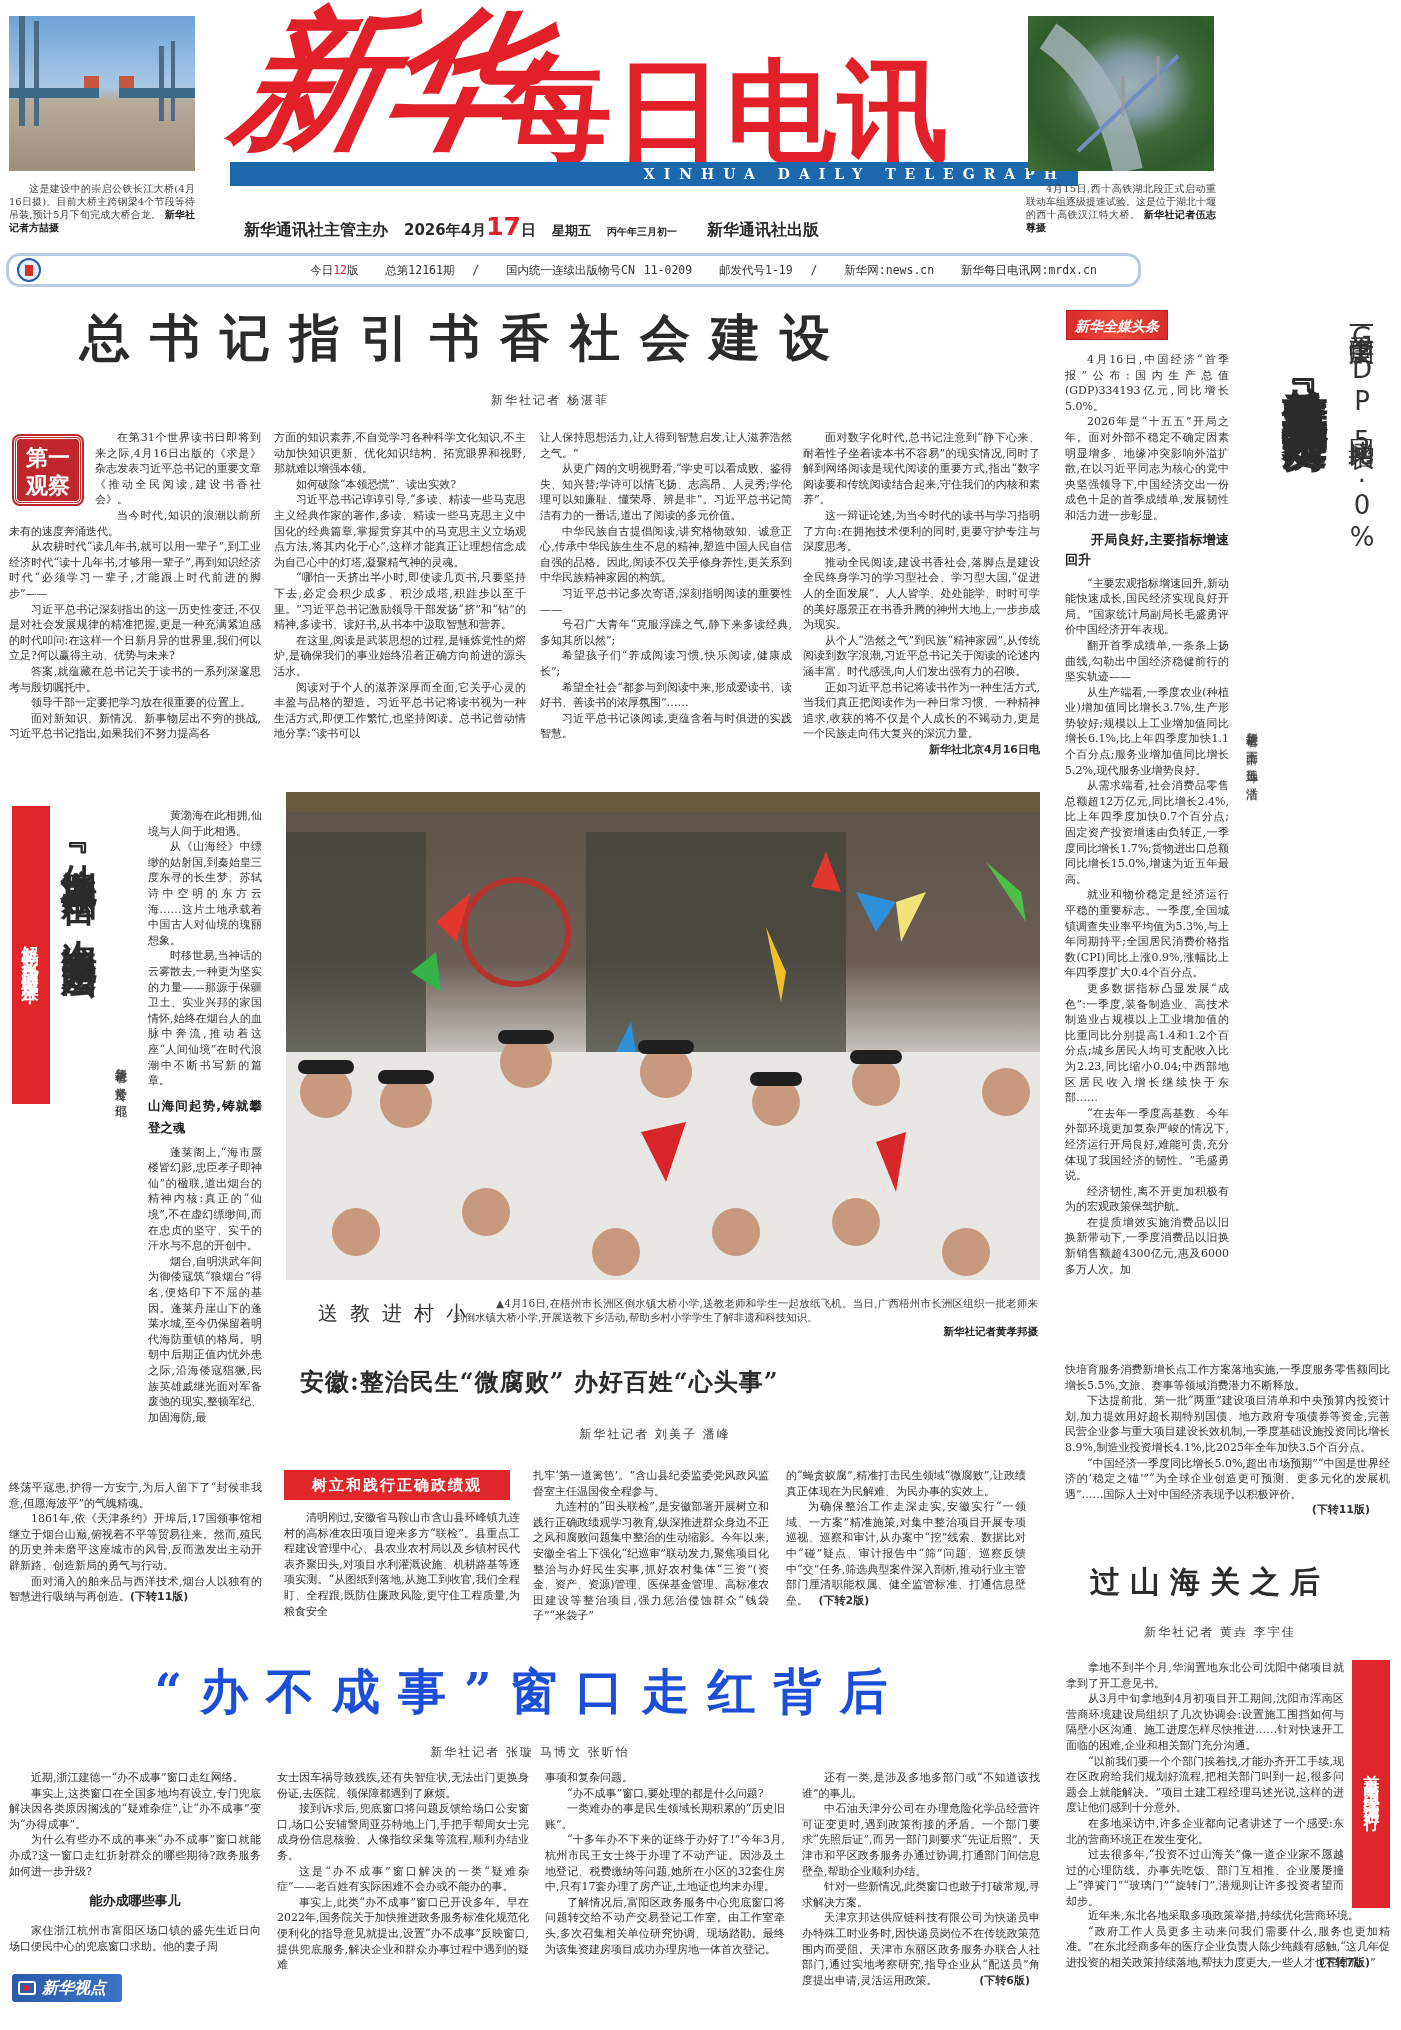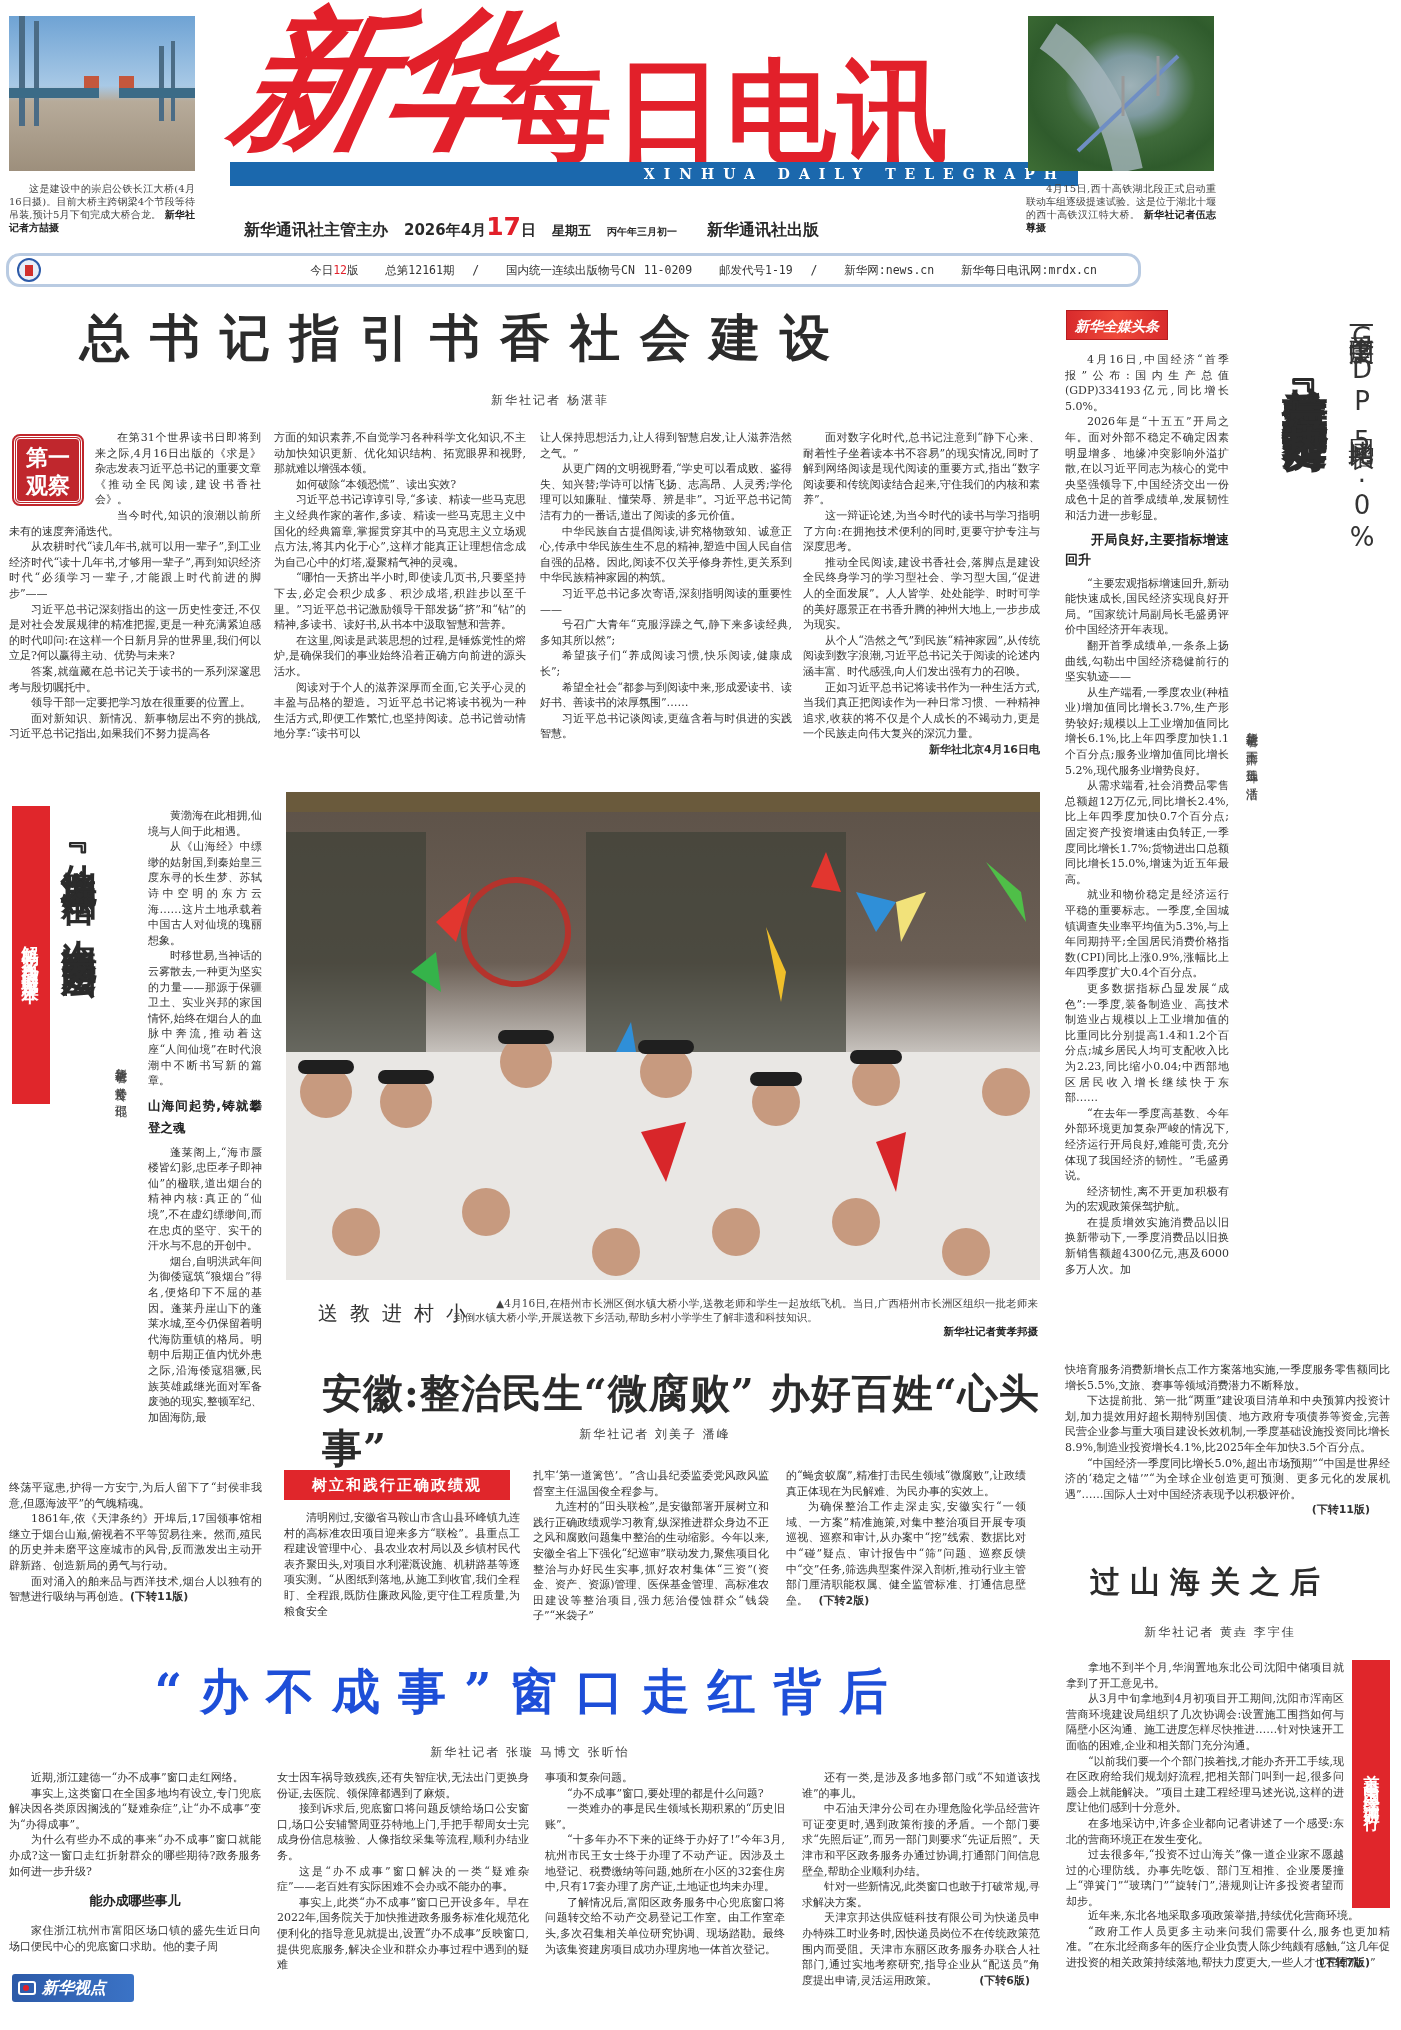--- a/index.html
+++ b/index.html
@@ -221,21 +221,21 @@
     <polygon points="590,350 620,340 610,400" fill="#d8262a"></polygon>
   </svg>
 </div>
 
 <div class="abs" style="left:318px;top:1300px;font-size:20px;letter-spacing:12px;color:#333;">送教进村小</div>
 <div class="abs caption" style="left:454px;top:1296px;width:584px;">
   <span style="padding-left:4em;">▲4月16日,在梧州市长洲区倒水镇大桥小学,送教老师和学生一起放纸飞机。当日,广西梧州市长洲区组织一批老师来到倒水镇大桥小学,开展送教下乡活动,帮助乡村小学学生了解非遗和科技知识。</span>
   <div style="text-align:right;"><span class="credit">新华社记者黄孝邦摄</span></div>
 </div>
 
-<h2 class="abs" style="left:300px;top:1366px;width:740px;font-size:40px;font-weight:bold;color:#2b2b2b;letter-spacing:1px;margin-left:22px;">安徽:整治民生“微腐败” 办好百姓“心头事”</h2>
+<h2 class="abs" style="left:300px;top:1366px;width:740px;font-size:24px;font-weight:bold;color:#2b2b2b;letter-spacing:1px;">安徽:整治民生“微腐败” 办好百姓“心头事”</h2>
 <div class="abs byline" style="left:540px;top:1426px;width:230px;">新华社记者  刘美子  潘峰</div>
 
 <div class="abs redtag" style="left:284px;top:1470px;width:226px;height:30px;line-height:30px;text-align:center;font-size:15px;letter-spacing:2px;">树立和践行正确政绩观</div>
 <div class="abs body-text" style="left:284px;top:1510px;width:236px;">
   <p>清明刚过,安徽省马鞍山市含山县环峰镇九连村的高标准农田项目迎来多方“联检”。县重点工程建设管理中心、县农业农村局以及乡镇村民代表齐聚田头,对项目水利灌溉设施、机耕路基等逐项实测。“从图纸到落地,从施工到收官,我们全程盯、全程跟,既防住廉政风险,更守住工程质量,为粮食安全</p>
 </div>
 <div class="abs body-text" style="left:533px;top:1468px;width:236px;">
   <p class="noind">扎牢‘第一道篱笆’。”含山县纪委监委党风政风监督室主任温国俊全程参与。</p>
   <p>九连村的“田头联检”,是安徽部署开展树立和践行正确政绩观学习教育,纵深推进群众身边不正之风和腐败问题集中整治的生动缩影。今年以来,安徽全省上下强化“纪巡审”联动发力,聚焦项目化整治与办好民生实事,抓好农村集体“三资”(资金、资产、资源)管理、医保基金管理、高标准农田建设等整治项目,强力惩治侵蚀群众“钱袋子”“米袋子”</p>
 </div>
@@ -263,21 +263,21 @@
 <h2 class="abs" style="left:100px;top:1660px;width:860px;font-size:48px;font-weight:bold;letter-spacing:18px;color:#1d4ed8;text-align:center;">“办不成事”窗口走红背后</h2>
 <div class="abs byline" style="left:400px;top:1744px;width:260px;">新华社记者  张璇  马博文  张昕怡</div>
 
 <div class="abs body-text" style="left:9px;top:1770px;width:252px;">
   <p>近期,浙江建德一“办不成事”窗口走红网络。</p>
   <p>事实上,这类窗口在全国多地均有设立,专门兜底解决因各类原因搁浅的“疑难杂症”,让“办不成事”变为“办得成事”。</p>
   <p>为什么有些办不成的事来“办不成事”窗口就能办成?这一窗口走红折射群众的哪些期待?政务服务如何进一步升级?</p>
   <div class="sub-head" style="text-align:center;margin:12px 0;">能办成哪些事儿</div>
   <p style="padding-left:0;">家住浙江杭州市富阳区场口镇的盛先生近日向场口便民中心的兜底窗口求助。他的妻子周</p>
 </div>
-<div class="abs" style="left:12px;top:1974px;width:122px;height:28px;background:linear-gradient(90deg,#2c5aa8,#3b73c6);border-radius:3px;display:flex;align-items:center;gap:6px;padding-left:6px;">
+<div class="abs" style="left:12px;top:1974px;width:110px;height:28px;background:linear-gradient(90deg,#2c5aa8,#3b73c6);border-radius:3px;display:flex;align-items:center;gap:6px;padding-left:6px;">
   <span style="display:inline-block;width:18px;height:14px;border:2px solid #fff;border-radius:3px;position:relative;">
     <span style="position:absolute;left:3px;top:2px;width:6px;height:6px;border-radius:50%;background:#e2202a;"></span>
   </span>
   <span style="color:#fff;font-family:'DejaVu Sans',sans-serif;font-weight:bold;font-style:italic;font-size:16px;">新华视点</span>
 </div>
 
 <div class="abs body-text" style="left:277px;top:1770px;width:252px;">
   <p class="noind">女士因车祸导致残疾,还有失智症状,无法出门更换身份证,去医院、领保障都遇到了麻烦。</p>
   <p>接到诉求后,兜底窗口将问题反馈给场口公安窗口,场口公安辅警周亚芬特地上门,手把手帮周女士完成身份信息核验、人像指纹采集等流程,顺利办结业务。</p>
   <p>这是“办不成事”窗口解决的一类“疑难杂症”——老百姓有实际困难不会办或不能办的事。</p>

